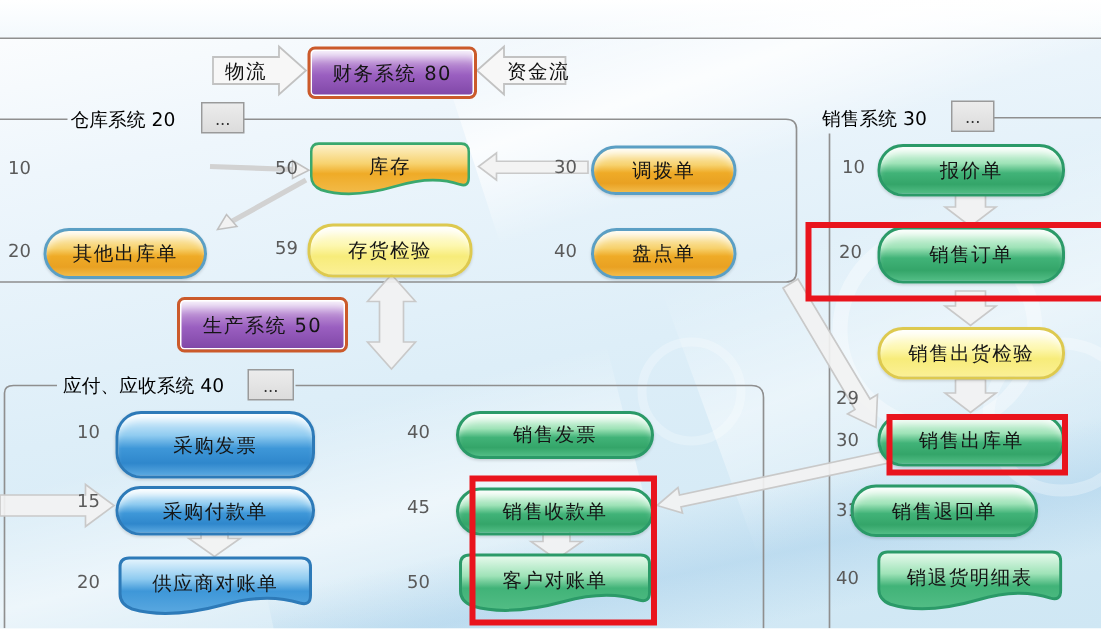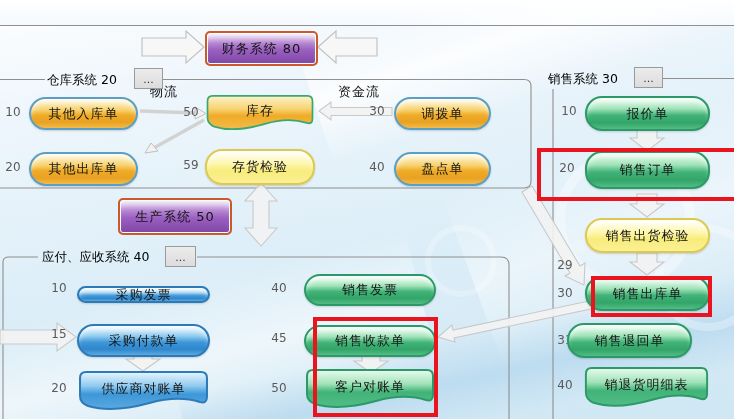--- a/index.html
+++ b/index.html
@@ -36,21 +36,21 @@
   .sysrect{border-radius:5px;border:2px solid #cb5a2b;box-shadow:inset 0 0 0 1px #ffffff, inset 0 9px 7px -5px rgba(255,255,255,.85);
     background:linear-gradient(180deg,#e2cdf0 0%,#b88ad2 30%,#9a5fc0 55%,#7f46a6 100%);}
   .wave{background:none;border:none;box-shadow:none;}
   .wave svg{position:absolute;left:0;top:0;width:100%;height:100%;}
   .wave span{position:relative;z-index:1;margin-top:-5px;text-align:right;}
   .num{position:absolute;z-index:2;font-size:12px;color:#5a5a5a;width:22px;text-align:center;}
   .sect-title{position:absolute;z-index:2;font-size:12.5px;color:#000;white-space:nowrap;}
   .more-btn{position:absolute;z-index:2;width:29px;height:21px;background:linear-gradient(180deg,#ececec,#dcdcdc);
     border:1px solid #9a9a9a;font-size:11px;color:#333;display:flex;align-items:flex-end;justify-content:center;
     line-height:10px;cursor:pointer;box-sizing:border-box;padding-bottom:3px;}
-  .flowlabel{position:absolute;z-index:2;font-size:13px;color:#111;letter-spacing:1px;white-space:nowrap;margin-top:44px;}
+  .flowlabel{position:absolute;z-index:2;font-size:13px;color:#111;letter-spacing:1px;white-space:nowrap;}
   .redrect{position:absolute;z-index:3;border:4px solid #e9141d;pointer-events:none;}
 </style>
 </head>
 <body>
 
 <div class="canvas">
 
   <div class="bg topband"></div>
   <div class="bg streak1"></div>
   <div class="bg streak2"></div>
@@ -125,21 +125,20 @@
   </svg>
 
   <div class="flowlabel" style="left:150px;top:39px;">物流</div>
   <div class="node sysrect" style="left:205px;top:31px;width:113px;height:35px;">财务系统 80</div>
   <div class="flowlabel" style="left:338px;top:39px;">资金流</div>
 
   <div class="sect-title" style="left:47px;top:72px;">仓库系统 20</div>
   <div class="more-btn" style="left:134px;top:68px;">...</div>
 
   <div class="num" style="left:2px;top:105px;">10</div>
-  <div class="node pill orange" style="left:29px;top:97px;width:109px;height:33px;">其他入库单</div>
   <div class="num" style="left:180px;top:105px;">50</div>
   <div class="node wave" style="left:205px;top:94px;width:110px;height:38px;">
     <svg viewBox="0 0 132 42" preserveAspectRatio="none">
         <path fill="url(#gradOW)" stroke="#3aa86e" stroke-width="2" d="M9,2 H123 Q129,2 129,8 V27 Q129,34 122,32 C106,27 90,28 72,33 C50,39 28,41 11,36 Q3,33 3,26 V8 Q3,2 9,2 Z"></path>
       </svg>
     <span>库存</span>
   </div>
   <div class="num" style="left:366px;top:104px;">30</div>
   <div class="node pill orange" style="left:394px;top:97px;width:97px;height:33px;">调拨单</div>
   <div class="num" style="left:2px;top:160px;">20</div>
@@ -148,21 +147,21 @@
   <div class="node pill yellow" style="left:205px;top:149px;width:110px;height:36px;">存货检验</div>
   <div class="num" style="left:366px;top:160px;">40</div>
   <div class="node pill orange" style="left:394px;top:152px;width:97px;height:34px;text-align:right;">盘点单</div>
 
   <div class="node sysrect" style="left:118px;top:198px;width:114px;height:37px;">生产系统 50</div>
 
   <div class="sect-title" style="left:42px;top:249px;">应付、应收系统 40</div>
   <div class="more-btn" style="left:165px;top:246px;width:31px;">...</div>
 
   <div class="num" style="left:48px;top:281px;">10</div>
-  <div class="node pill blue" style="left:77px;top:274px;width:133px;height:17px;margin-top:12px;">采购发票</div>
+  <div class="node pill blue" style="left:77px;top:274px;width:133px;height:45px;">采购发票</div>
   <div class="num" style="left:48px;top:327px;">15</div>
   <div class="node pill blue" style="left:77px;top:324px;width:133px;height:33px;">采购付款单</div>
   <div class="num" style="left:48px;top:381px;">20</div>
   <div class="node wave" style="left:77px;top:370px;width:133px;height:42px;">
     <svg viewBox="0 0 132 42" preserveAspectRatio="none">
         <path fill="url(#gradBW)" stroke="#2d7ab8" stroke-width="2" d="M9,2 H123 Q129,2 129,8 V27 Q129,34 122,32 C106,27 90,28 72,33 C50,39 28,41 11,36 Q3,33 3,26 V8 Q3,2 9,2 Z"></path>
       </svg>
     <span>供应商对账单</span>
   </div>
   <div class="num" style="left:268px;top:281px;">40</div>

